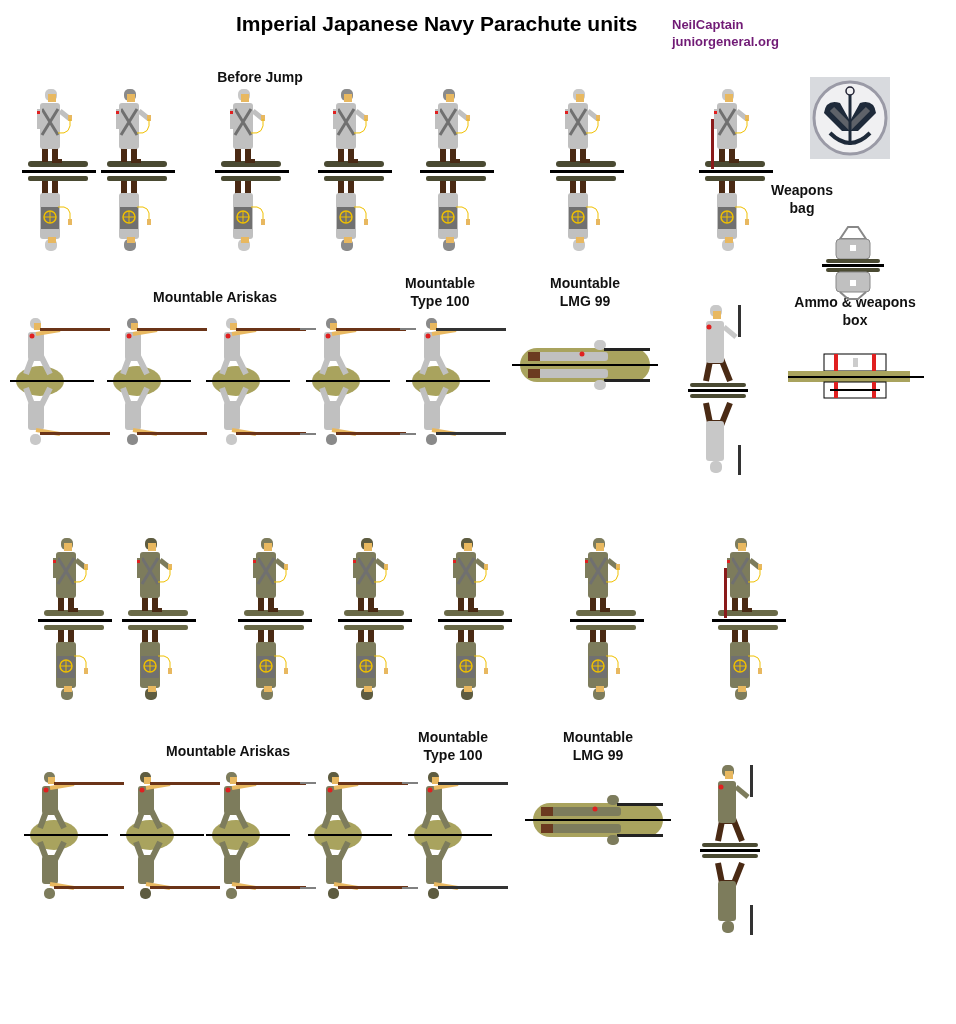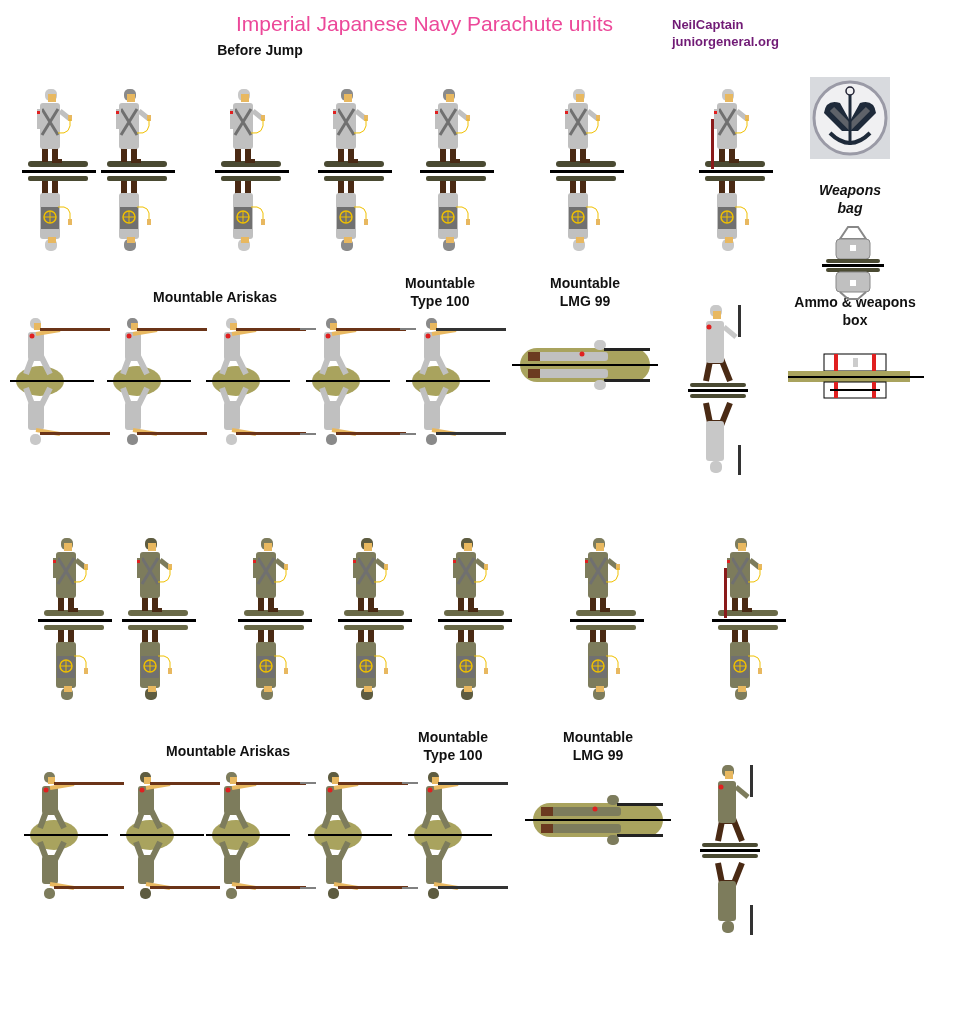--- a/index.html
+++ b/index.html
@@ -1,42 +1,42 @@
 <!DOCTYPE html>
 <html><head>
 <meta charset="utf-8">
 <style>
   html,body{margin:0;padding:0;background:#fff;}
   body{width:956px;height:1024px;position:relative;overflow:hidden;font-family:"Liberation Sans",sans-serif;}
   .lbl{position:absolute;font-weight:bold;color:#111;text-align:center;white-space:pre-line;line-height:18px;font-size:14px;}
-  .title{position:absolute;left:236px;top:12px;font-size:21px;font-weight:normal;color:#ec4899;white-space:nowrap;}
+  .title{position:absolute;left:236px;top:12px;font-size:21px;font-weight:bold;color:#000000;white-space:nowrap;}
   .credit{position:absolute;left:672px;top:16px;font-size:13px;font-weight:bold;color:#701a75;line-height:17px;white-space:pre-line;}
   .fig{position:absolute;}
   .fig svg{display:block;}
   .badge{position:absolute;left:810px;top:77px;width:80px;height:82px;background:#d8dade;}
 </style>
 </head>
 <body>
 
 <div class="title">Imperial Japanese Navy Parachute units</div>
 <div class="credit"><span>NeilCaptain</span>
 <span>juniorgeneral.org</span></div>
 
-<div class="lbl" style="left:205px;top:41px;width:110px;">Before Jump</div>
+<div class="lbl" style="left:205px;top:68px;width:110px;">Before Jump</div>
 <div class="lbl" style="left:140px;top:288px;width:150px;">Mountable Ariskas</div>
 <div class="lbl" style="left:395px;top:274px;width:90px;">Mountable
 Type  100</div>
 <div class="lbl" style="left:540px;top:274px;width:90px;">Mountable
 LMG 99</div>
 <div class="lbl" style="left:153px;top:742px;width:150px;">Mountable Ariskas</div>
 <div class="lbl" style="left:408px;top:728px;width:90px;">Mountable
 Type  100</div>
 <div class="lbl" style="left:553px;top:728px;width:90px;">Mountable
 LMG 99</div>
-<div class="lbl" style="left:800px;top:181px;width:100px;font-style:italic;">Weapons
+<div class="lbl" style="left:752px;top:181px;width:100px;">Weapons
 bag</div>
 <div class="lbl" style="left:785px;top:293px;width:140px;">Ammo &amp; weapons
 box</div>
 
 <div class="badge">
   <svg width="80" height="82" viewBox="0 0 80 82">
     <circle cx="40" cy="41" r="36" fill="#f0f0f2" stroke="#9a9aa6" stroke-width="3"></circle>
     <circle cx="40" cy="14" r="4" fill="none" stroke="#223" stroke-width="1.5"></circle>
     <path d="M14 36 Q16 22 30 26 L40 44 L50 26 Q64 22 66 36 L48 54 L32 54 Z" fill="#1e2a3a"></path>
     <path d="M22 32 L40 50 L58 32" stroke="#888" stroke-width="6" fill="none" opacity=".6"></path>

